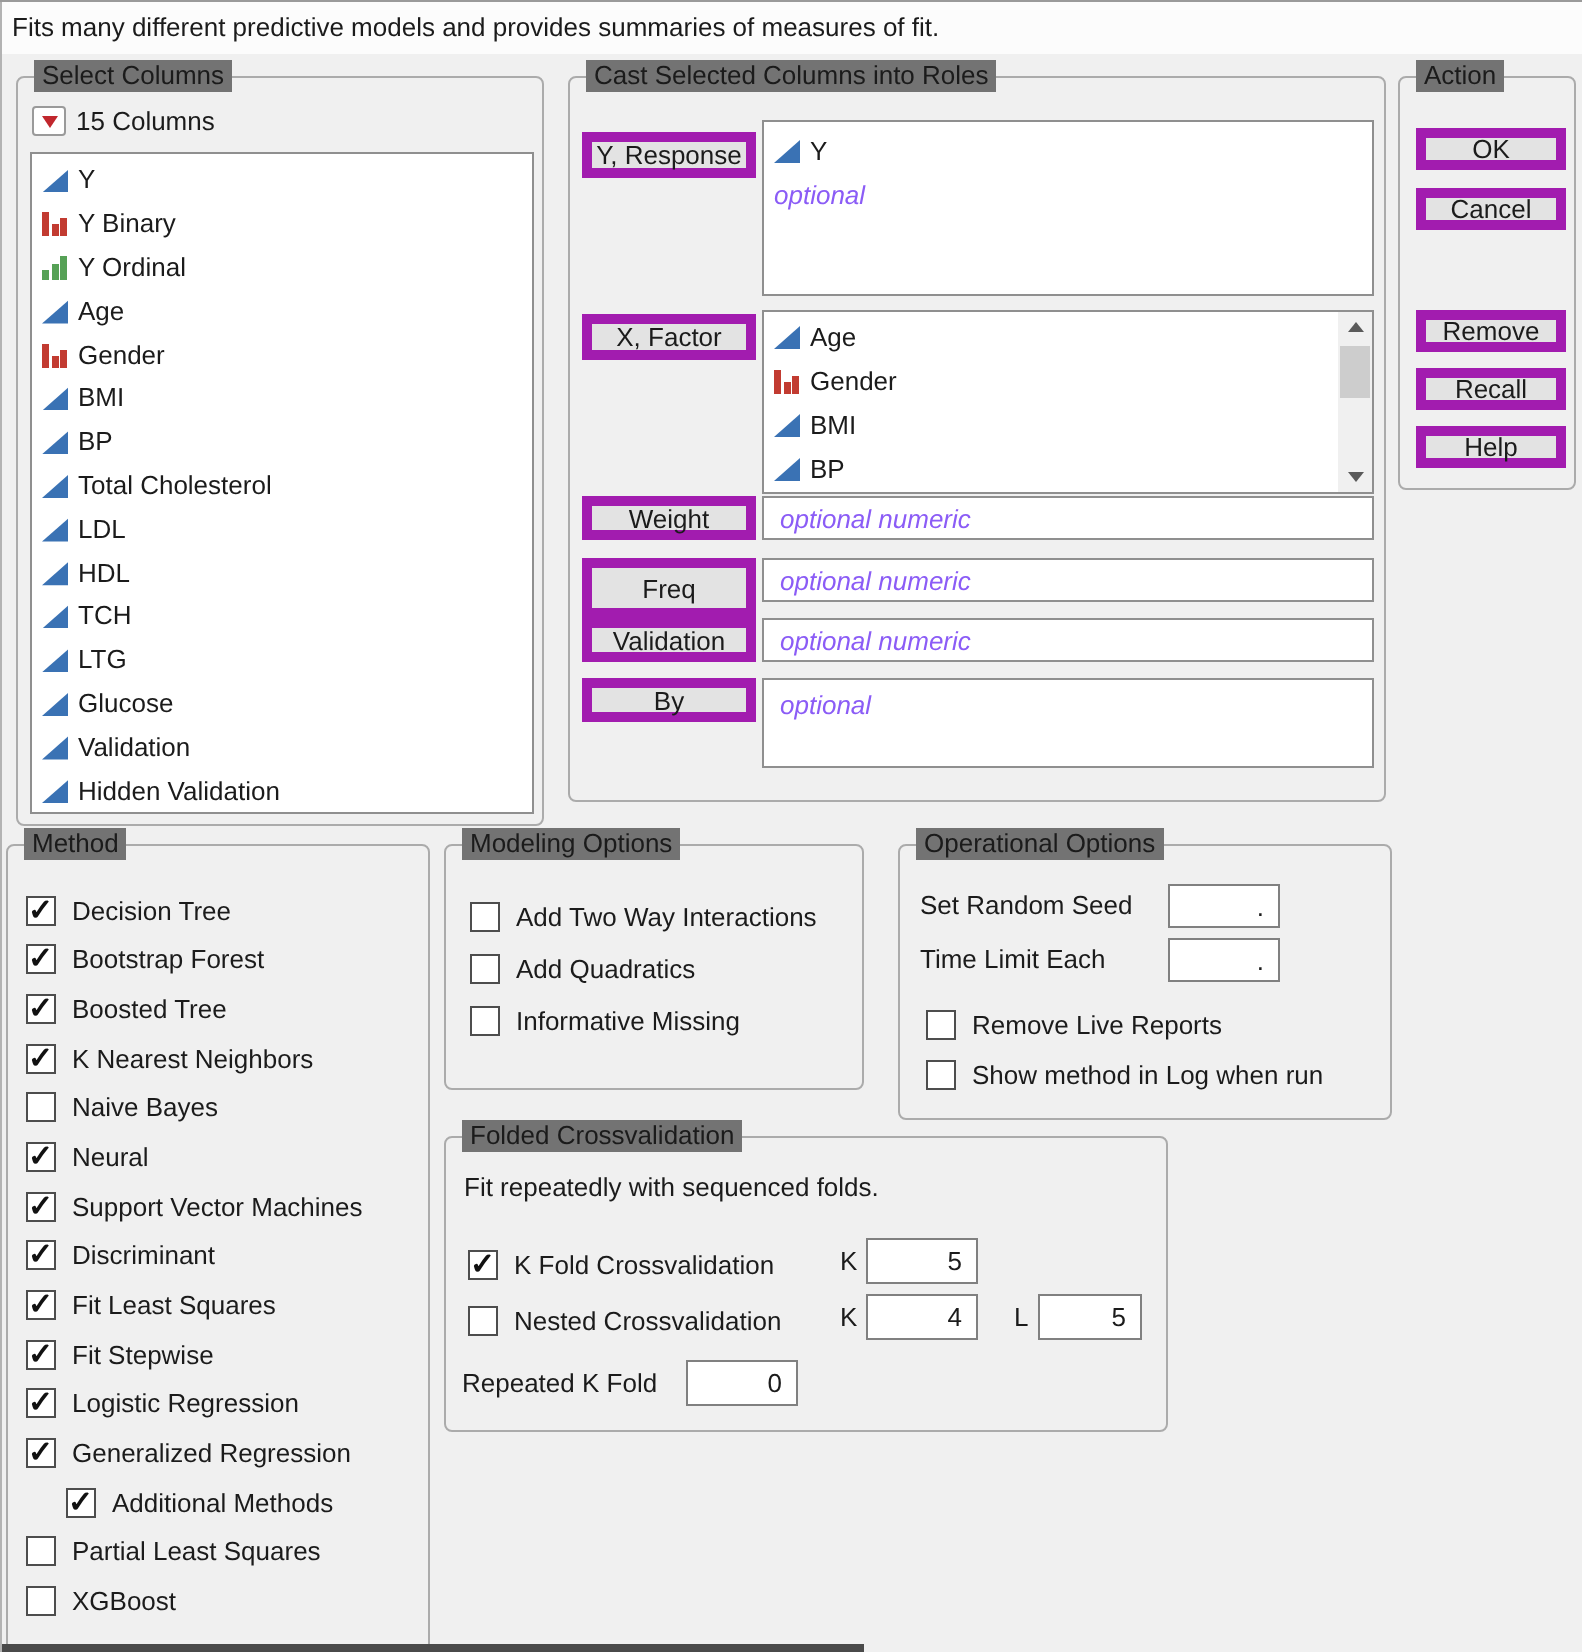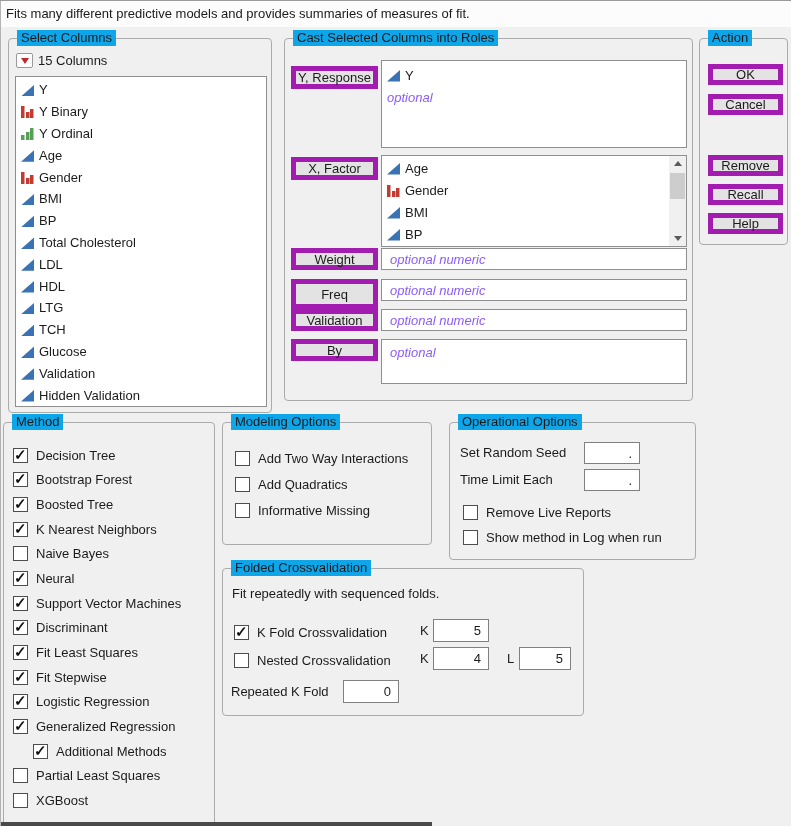--- a/index.html
+++ b/index.html
@@ -8,21 +8,21 @@
     font-family:"Liberation Sans",sans-serif;font-size:13px;color:#1b1b1b;
     overflow:hidden;box-sizing:border-box;border-top:1px solid #9a9a9a;
   }
   .left-edge{position:absolute;left:0;top:0;width:1px;height:100%;background:#b3b3b3;}
   .topbar{
     position:absolute;left:1px;top:0;width:790px;height:26px;background:#fcfcfc;
     line-height:26px;padding-left:5px;box-sizing:border-box;white-space:nowrap;
   }
   .panel{position:absolute;border:1px solid #ababab;border-radius:4px;box-sizing:border-box;}
   .panel-label{
-    position:absolute;top:-9px;left:8px;background:#0ea5e9;padding:0 4px;white-space:nowrap;
+    position:absolute;top:-9px;left:8px;background:#737373;padding:0 4px;white-space:nowrap;
     line-height:16px;
   }
   .listbox{position:absolute;background:#fff;border:1px solid #8f8f8f;box-sizing:border-box;overflow:hidden;}
   .li{display:flex;align-items:center;gap:5px;height:22px;padding-left:5px;white-space:nowrap;}
   .cols-list .li{height:21.8px;}
   .dicon{width:13px;height:13px;flex:none;}
   .dicon[data-icon="continuous"]{background:#3a72b4;clip-path:polygon(0 100%,100% 100%,100% 12%);}
   .dicon[data-icon="nominal"]{
     background-image:linear-gradient(#c23b31,#c23b31),linear-gradient(#c23b31,#c23b31),linear-gradient(#c23b31,#c23b31);
     background-size:3.5px 12px,3.5px 6px,3.5px 9px;
@@ -129,25 +129,25 @@
       <div class="li">
           <span class="dicon" data-icon="continuous"></span>
           <span>LDL</span>
         </div>
       <div class="li">
           <span class="dicon" data-icon="continuous"></span>
           <span>HDL</span>
         </div>
       <div class="li">
           <span class="dicon" data-icon="continuous"></span>
+          <span>TCH</span>
+        </div>
+      <div class="li">
+          <span class="dicon" data-icon="continuous"></span>
           <span>LTG</span>
-        </div>
-      <div class="li">
-          <span class="dicon" data-icon="continuous"></span>
-          <span>TCH</span>
         </div>
       <div class="li">
           <span class="dicon" data-icon="continuous"></span>
           <span>Glucose</span>
         </div>
       <div class="li">
           <span class="dicon" data-icon="continuous"></span>
           <span>Validation</span>
         </div>
       <div class="li">

